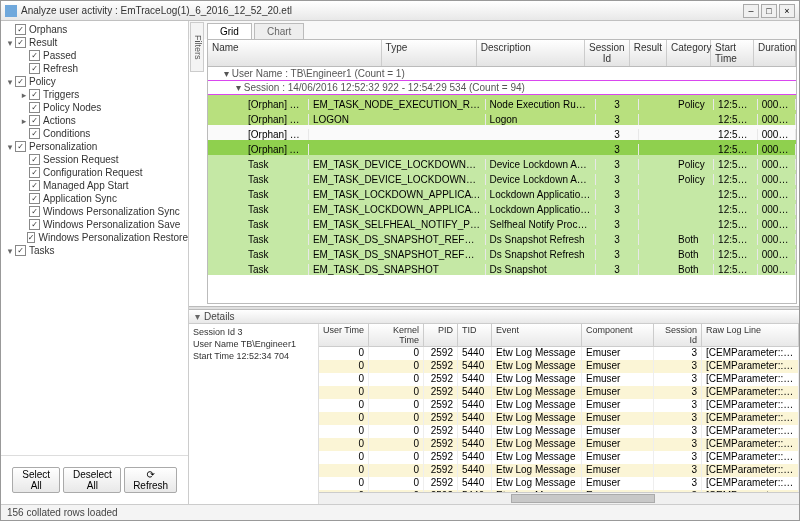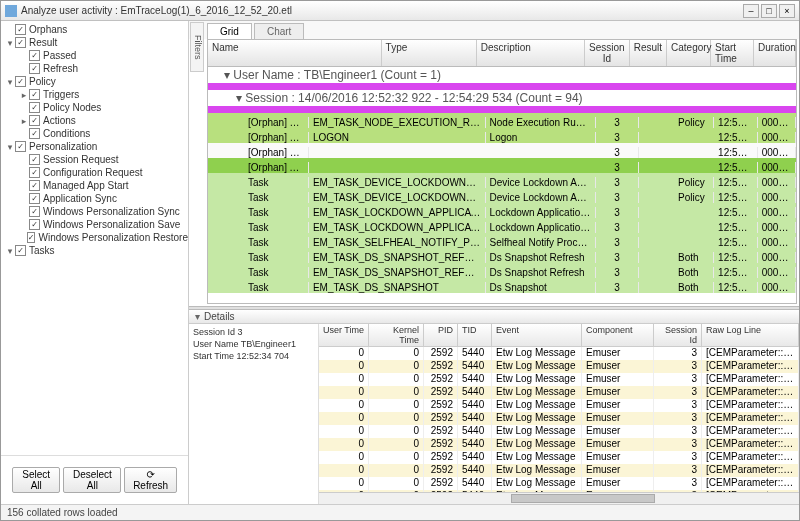--- a/index.html
+++ b/index.html
@@ -21,21 +21,21 @@
 .right { flex: 1; display: flex; flex-direction: column; overflow: hidden; }
 .filters-tab { position: absolute; left: 190px; top: 22px; width: 14px; height: 50px; background: #f4f4f4; border: 1px solid #ccc; writing-mode: vertical-rl; text-align: center; font-size: 9px; color: #555; }
 .tabs { display: flex; padding: 2px 2px 0 18px; background: #f8f8f8; }
 .tab { border: 1px solid #bbb; border-bottom: none; padding: 2px 12px; background: #fff; margin-right: 2px; font-size: 10px; }
 .tab.active { background: #fff; }
 .tab.inactive { background: #eee; color: #666; }
 .grid-wrap { flex: 1; border: 1px solid #bbb; margin: 0 2px 2px 18px; display: flex; flex-direction: column; overflow: hidden; }
 .ghdr { display: flex; background: linear-gradient(#fff,#e4e4e4); border-bottom: 1px solid #bbb; }
 .ghdr .gc { border-right: 1px solid #ccc; padding: 2px 4px; font-size: 10px; color: #333; }
 .gbody { flex: 1; overflow: auto; }
-.grouprow { background: #fff; padding: 1px 4px 1px 16px; font-size: 12px; color: #555; border-bottom: 7px solid #d946ef; }
+.grouprow { background: #fff; padding: 1px 4px 1px 16px; font-size: 10px; color: #555; border-bottom: 1px solid #d946ef; }
 .grouprow.inner { padding-left: 28px; }
 .grow { display: flex; height: 15px; align-items: flex-end; font-size: 10px; }
 .grow .gc { border-right: 1px solid #e8e8e8; padding: 0 4px; overflow: hidden; text-overflow: ellipsis; white-space: nowrap; }
 .grow.orphan { background: #b8e07e; }
 .grow.policy { background: #fafafa; }
 .grow.action { background: #8fd04e; }
 .grow.task { background: #c5e8a5; }
 .c-type { width: 108px; }
 .c-name { width: 198px; }
 .c-desc { width: 123px; }

